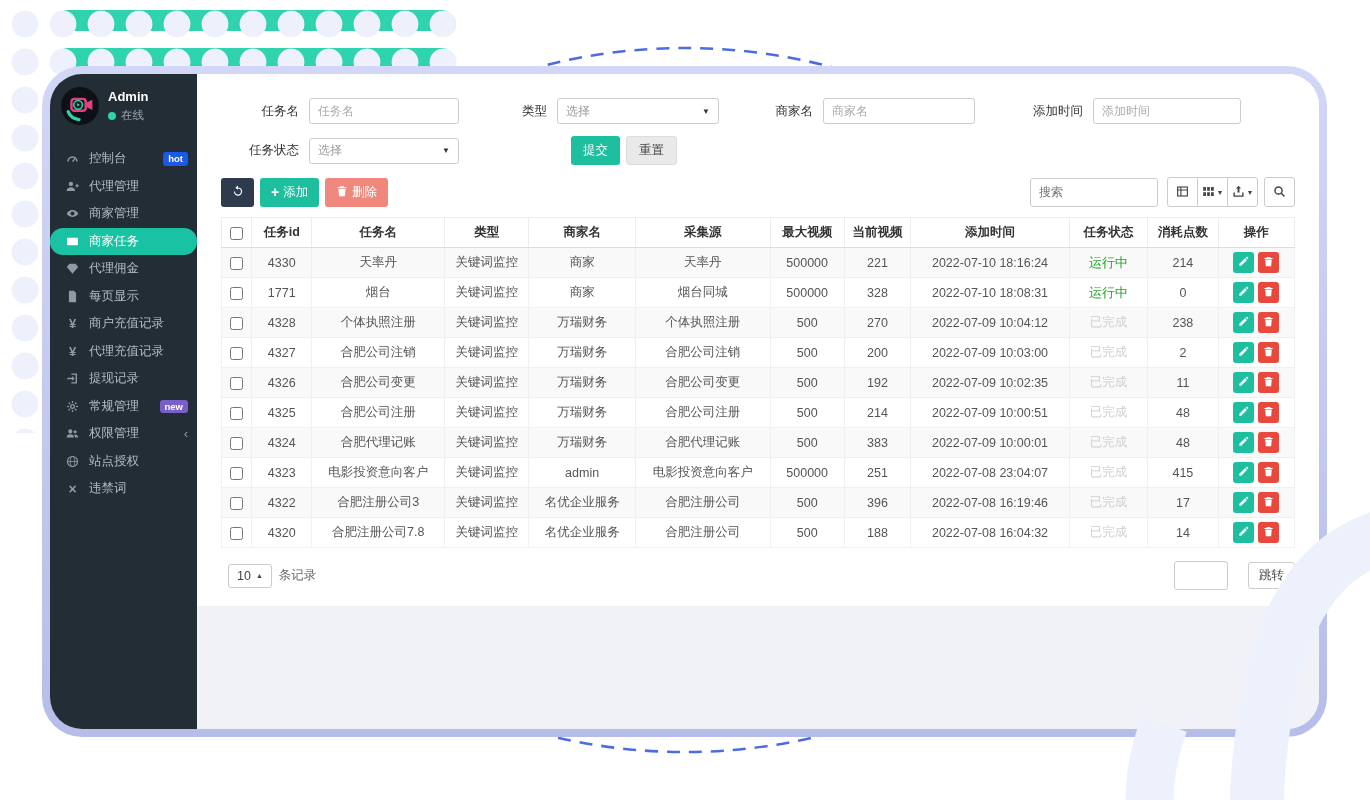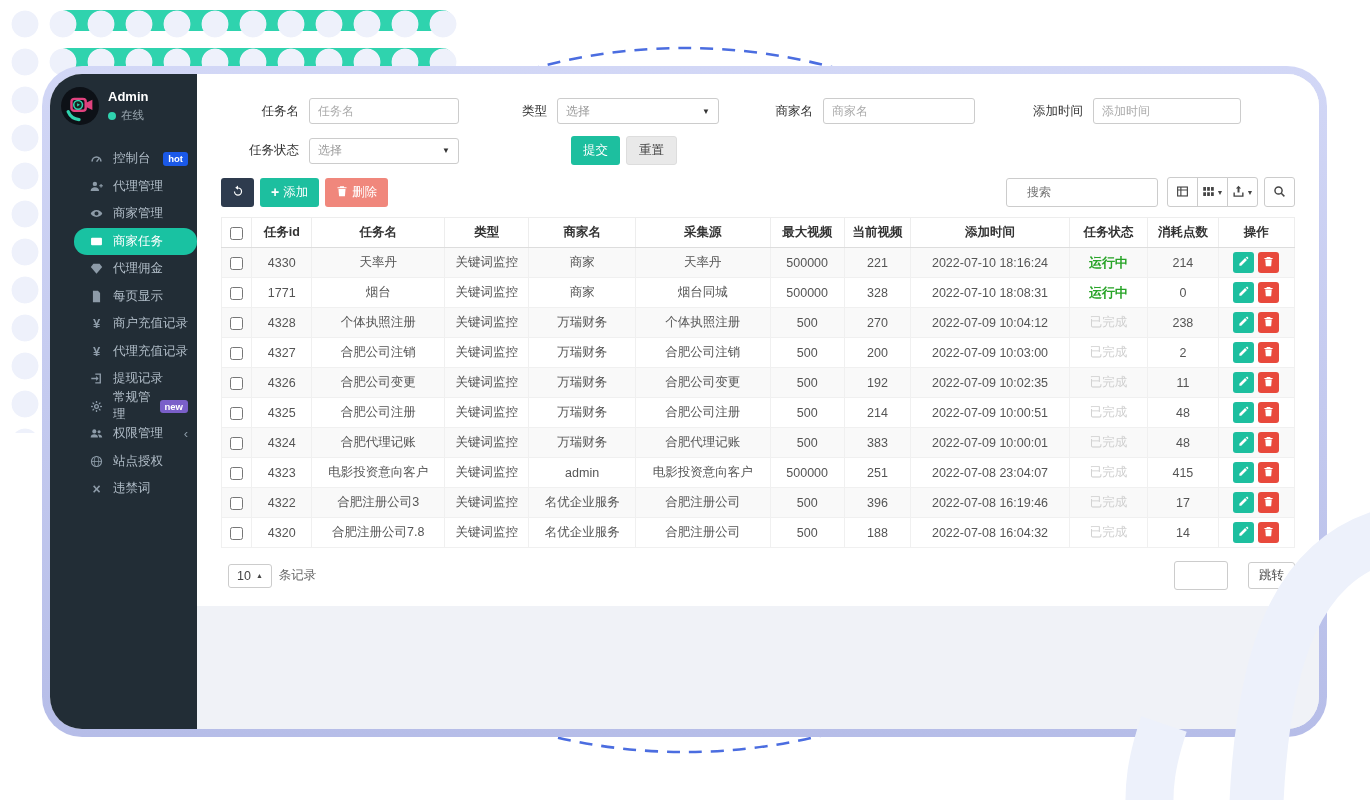--- a/index.html
+++ b/index.html
@@ -21,21 +21,21 @@
   .card-inner{width:100%;height:100%;border-radius:32px;overflow:hidden;display:flex;background:#f0f2f7;}
 
   
   .sidebar{width:147px;flex-shrink:0;background:#222d36;color:#b0bcc7;}
   .profile{display:flex;gap:9px;padding:13px 8px 12px 11px;align-items:center;}
   .avatar{width:38px;height:38px;flex-shrink:0;}
   .pname{color:#fff;font-weight:bold;font-size:13px;}
   .pstatus{font-size:11.5px;color:#9aa7b0;display:flex;align-items:center;gap:5px;margin-top:4px;}
   .sdot{width:8px;height:8px;border-radius:50%;background:#2fd3ae;display:inline-block;}
   #menu{margin-top:8px;}
-  .menu-item{display:flex;align-items:center;height:27.5px;padding:0 9px 0 14px;font-size:12.5px;cursor:pointer;color:#b0bcc7;margin-left:24px;}
+  .menu-item{display:flex;align-items:center;height:27.5px;padding:0 9px 0 14px;font-size:12.5px;cursor:pointer;color:#b0bcc7;}
   .menu-item.active{background:#19c2a2;color:#fff;border-radius:13px;}
   .mi-icon{width:17px;height:16px;margin-right:8px;color:#8d9ba8;display:inline-flex;align-items:center;justify-content:center;
     font-size:13px;font-weight:bold;flex-shrink:0;}
   .menu-item.active .mi-icon{color:#fff;}
   .mi-icon svg{width:13px;height:13px;}
   .badge{margin-left:auto;font-size:9.5px;font-weight:bold;color:#fff;border-radius:3px;padding:2px 5px;line-height:1;}
   .chev{margin-left:auto;color:#8d9ba8;font-size:13px;}
 
   
   .main{flex:1;background:#f0f2f7;min-width:0;}
@@ -57,37 +57,37 @@
   .btn-reset{background:#e9e9e9;color:#444;padding:5px 12px;border:1px solid #ddd;margin-left:6px;}
 
   .toolbar{display:flex;justify-content:space-between;align-items:center;margin-top:4px;}
   .tleft{display:flex;gap:6px;}
   .btn-refresh{background:#2e3b4e;color:#fff;width:33px;height:29px;display:flex;align-items:center;justify-content:center;}
   .btn-add{background:#1dbf9f;color:#fff;padding:0 11px;height:29px;display:flex;align-items:center;gap:4px;}
   .btn-del{background:#f0877c;color:#fff;padding:0 11px;height:29px;display:flex;align-items:center;gap:4px;}
   .btn-add svg,.btn-del svg,.btn-refresh svg{width:12px;height:12px;}
   .plus-glyph{font-size:14px;font-weight:bold;line-height:1;}
   .tright{display:flex;align-items:center;}
-  .search-input{width:110px;height:27px;border:1px solid #ccc;border-radius:3px;padding:0 20px;font-size:12px;outline:none;}
+  .search-input{width:110px;height:27px;border:1px solid #ccc;border-radius:3px;padding:0 8px;font-size:12px;outline:none;}
   .btn-group{display:flex;margin-left:10px;}
   .tool-btn{width:31px;height:30px;background:#fff;border:1px solid #ccc;margin-left:-1px;color:#444;
     display:inline-flex;align-items:center;justify-content:center;gap:2px;cursor:pointer;font-size:11px;}
   .tool-btn svg{width:13px;height:13px;}
   .tool-btn:first-child{border-radius:3px 0 0 3px;}
   .tool-btn.grp-last{border-radius:0 3px 3px 0;}
   .tool-btn.solo{border-radius:3px;margin-left:6px;}
   .caret-dn{font-size:7px;color:#444;}
 
   table.grid{border-collapse:collapse;width:100%;margin-top:10px;table-layout:fixed;}
   .grid th{height:27px;font-size:12.5px;color:#333;font-weight:bold;border:1px solid #ededed;border-bottom:1px solid #ddd;background:#fff;}
   .grid td{height:27px;font-size:12.5px;color:#555;text-align:center;border:1px solid #f0f0f0;
     white-space:nowrap;overflow:hidden;text-overflow:ellipsis;}
   .grid tbody tr:nth-child(odd){background:#f9f9f9;}
   .grid input[type=checkbox]{width:13px;height:13px;margin:0;vertical-align:middle;}
-  .status-running{color:#28a428;font-weight:bold;font-size:13px;}
+  .status-running{color:#28a428;font-weight:normal;font-size:13px;}
   .status-done{color:#cfcfcf;}
   .act-btn{width:21px;height:21px;border-radius:3px;border:none;color:#fff;display:inline-flex;
     align-items:center;justify-content:center;margin:0 2px;cursor:pointer;vertical-align:middle;}
   .act-btn svg{width:11px;height:11px;}
   .act-edit{background:#1dbf9f;}
   .act-del{background:#e8493c;}
 
   .pgn{display:flex;justify-content:space-between;align-items:center;margin-top:13px;font-size:12.5px;color:#666;}
   .pgn-left{display:flex;align-items:center;}
   .pgsize{display:inline-flex;align-items:center;gap:5px;border:1px solid #ccc;border-radius:3px;

